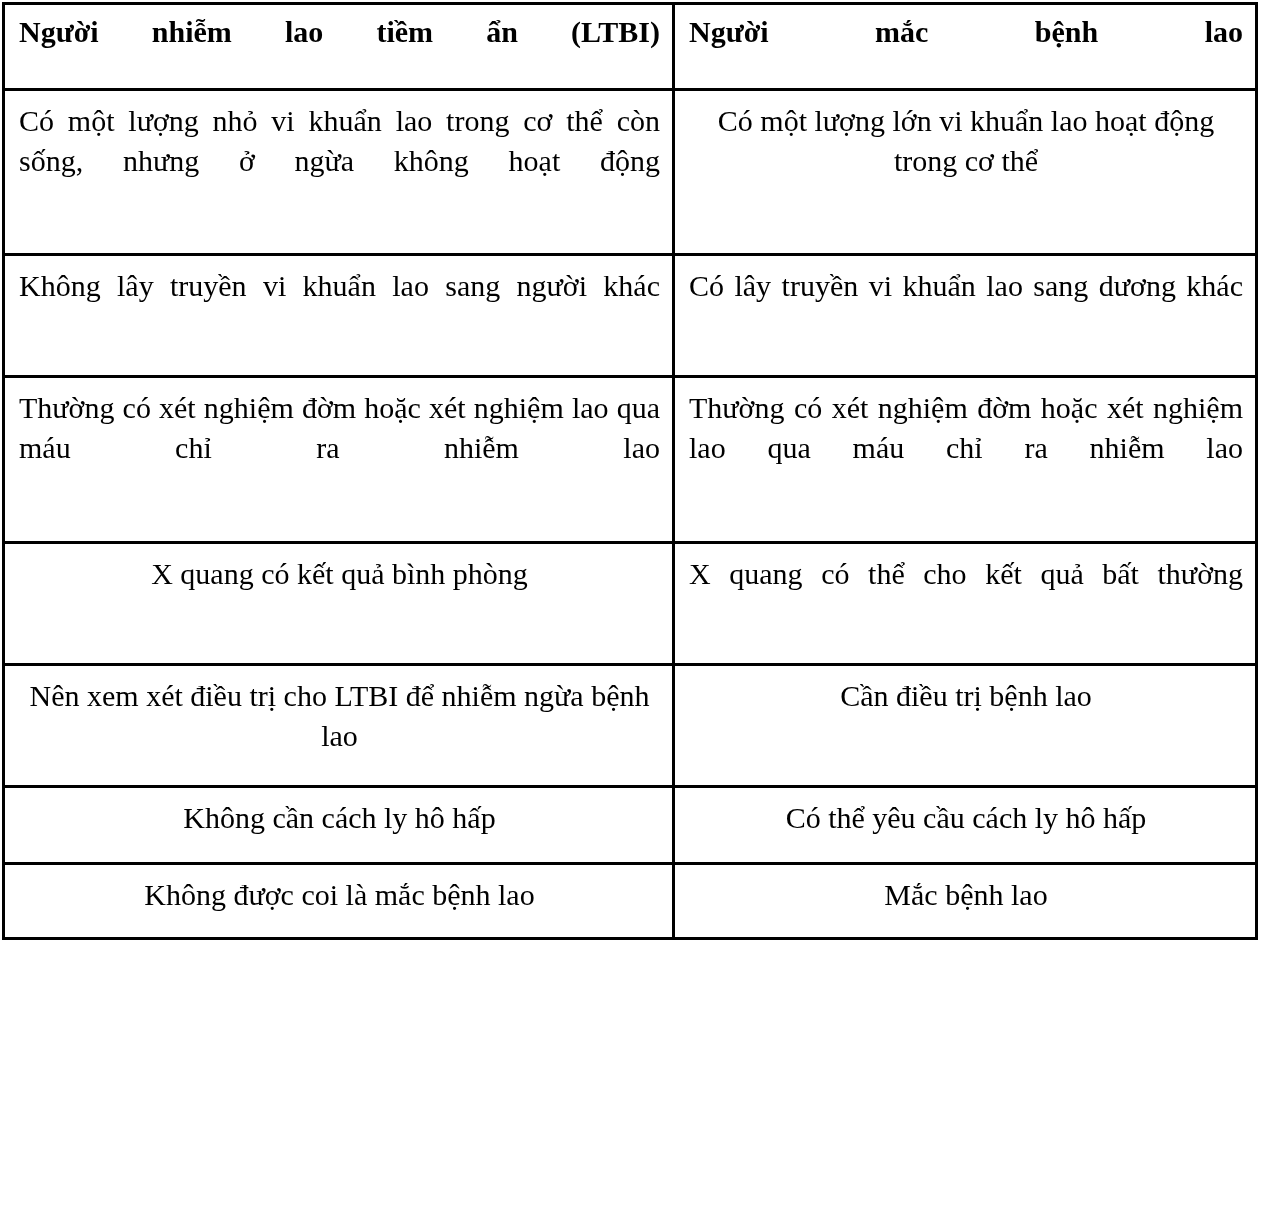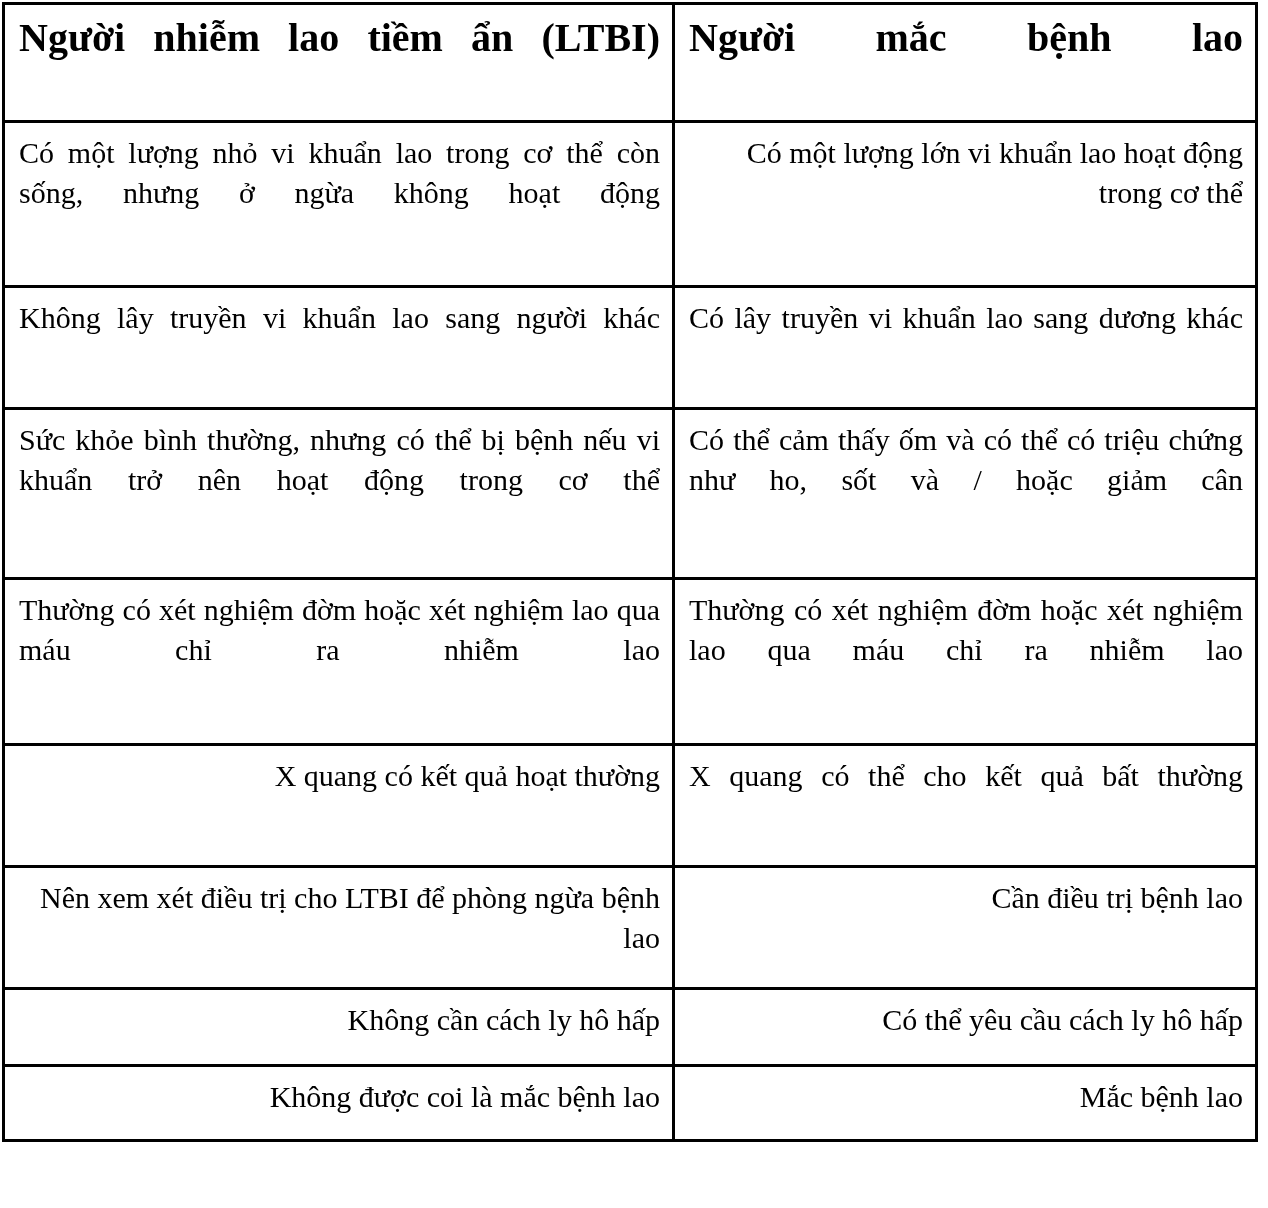--- a/index.html
+++ b/index.html
@@ -47,40 +47,40 @@
     text-justify: inter-word;
     hyphens: none;
     -webkit-hyphens: none;
     word-spacing: 0px;
   }
 
   table.comparison thead th {
     font-weight: bold;
     text-align: left;
     padding-top: 9px;
-    padding-bottom: 10px;
-    font-size: 40px;
+    padding-bottom: 2px;
+    font-size: 30px;
     line-height: 1.2;
   }
 
   
   .cell-text {
     display: block;
     text-align: justify;
     text-justify: inter-word;
   }
   .cell-text::after {
     content: "";
     display: inline-block;
     width: 100%;
     height: 0;
   }
 
   
-  td.ragged .cell-text { text-align: right; }
+  td.ragged .cell-text { text-align: center; }
   td.ragged .cell-text::after { display: none; }
 
   
   tr.r-head  th { height: 50px;  }
   tr.r1 td { height: 140px; }
   tr.r2 td { height: 97px; margin-top: 11px;  }
   tr.r3 td { height: 145px; }
   tr.r4 td { height: 141px; }
   tr.r5 td { height: 97px;  }
   tr.r6 td { height: 97px;  }
@@ -123,51 +123,43 @@
 
       <tr class="r2">
         <td>
           <span class="cell-text">Không lây truyền vi khuẩn lao sang người khác</span>
         </td>
         <td>
           <span class="cell-text">Có lây truyền vi khuẩn lao sang dương khác</span>
         </td>
       </tr>
 
-      <tr class="r3">
-        <td>
-          <span class="cell-text">Sức khỏe bình thường, nhưng có thể bị bệnh nếu vi khuẩn trở nên hoạt động trong cơ thể</span>
-        </td>
-        <td>
-          <span class="cell-text">Có thể cảm thấy ốm và có thể có triệu chứng như ho, sốt và / hoặc giảm cân</span>
-        </td>
-      </tr>
 
       <tr class="r4">
         <td>
           <span class="cell-text">Thường có xét nghiệm đờm hoặc xét nghiệm lao qua máu chỉ ra nhiễm lao</span>
         </td>
         <td>
           <span class="cell-text">Thường có xét nghiệm đờm hoặc xét nghiệm lao qua máu chỉ ra nhiễm lao</span>
         </td>
       </tr>
 
       <tr class="r5">
         <td class="ragged">
-          <span class="cell-text">X quang có kết quả hoạt thường</span>
+          <span class="cell-text">X quang có kết quả bình phòng</span>
         </td>
         <td>
           <span class="cell-text">X quang có thể cho kết quả bất thường</span>
         </td>
       </tr>
 
 
       <tr class="r7">
         <td class="ragged">
-          <span class="cell-text">Nên xem xét điều trị cho LTBI để phòng ngừa bệnh lao</span>
+          <span class="cell-text">Nên xem xét điều trị cho LTBI để nhiễm ngừa bệnh lao</span>
         </td>
         <td class="ragged">
           <span class="cell-text">Cần điều trị bệnh lao</span>
         </td>
       </tr>
 
       <tr class="r8">
         <td class="ragged">
           <span class="cell-text">Không cần cách ly hô hấp</span>
         </td>

